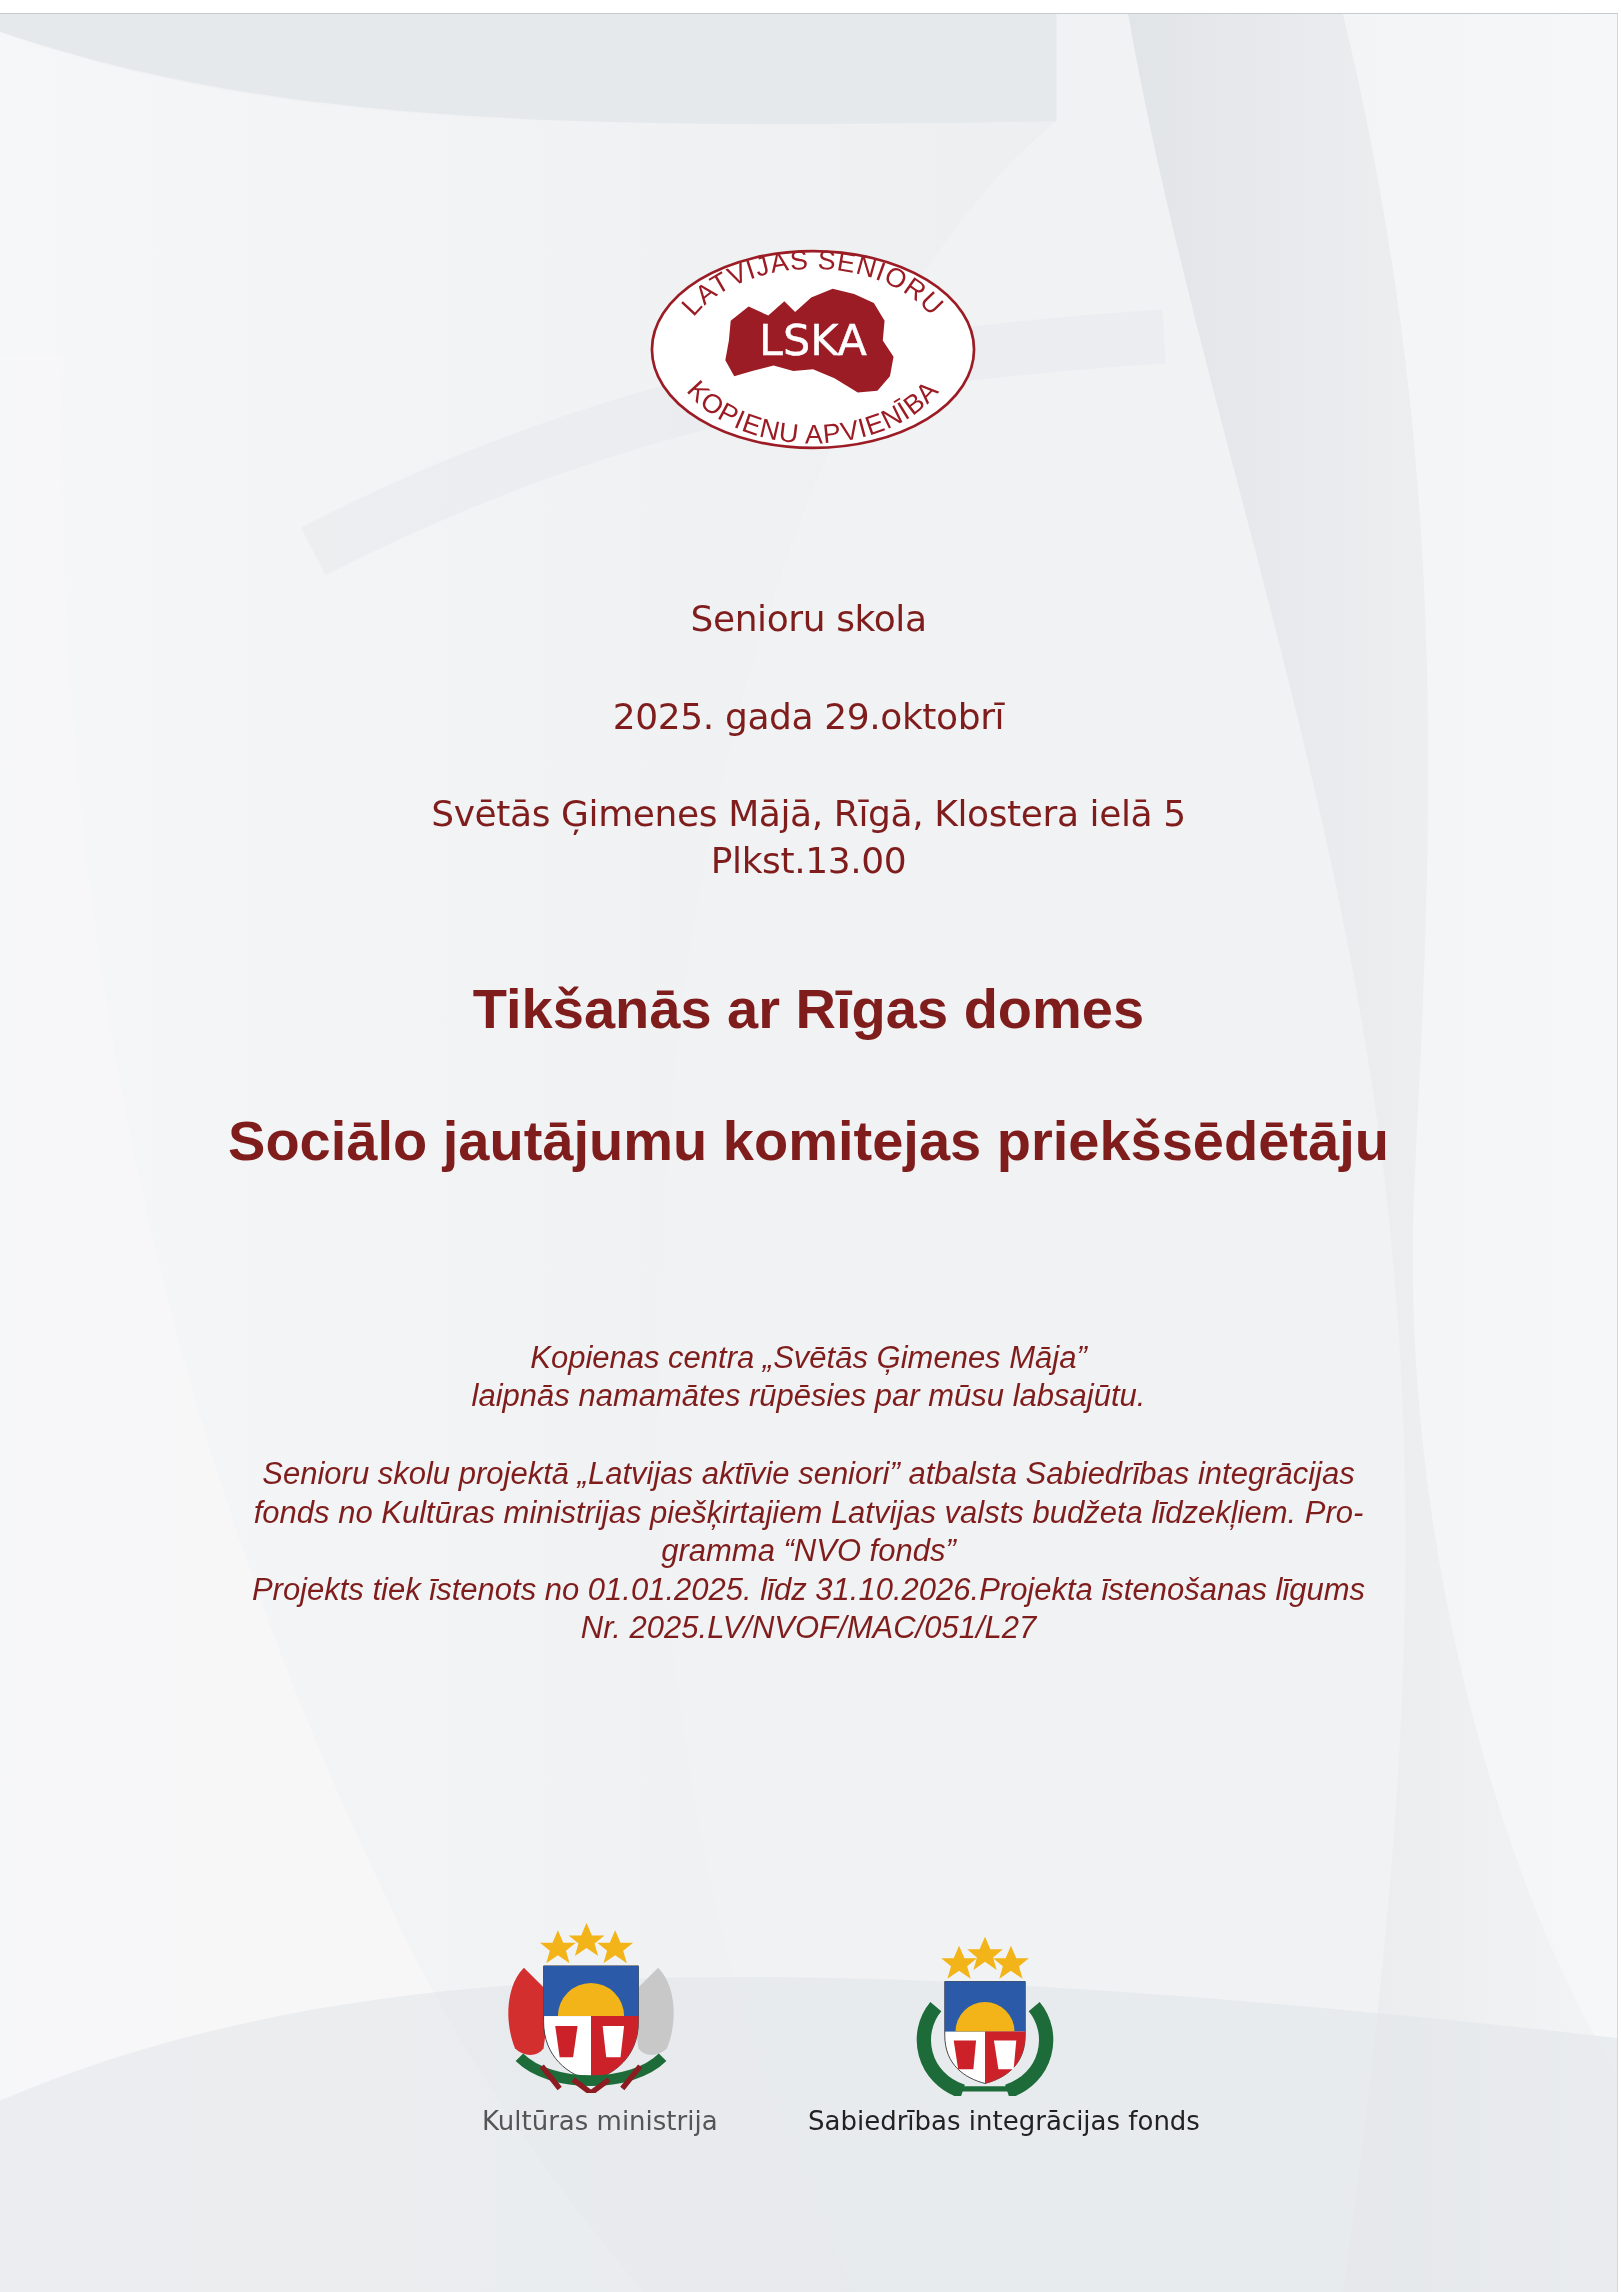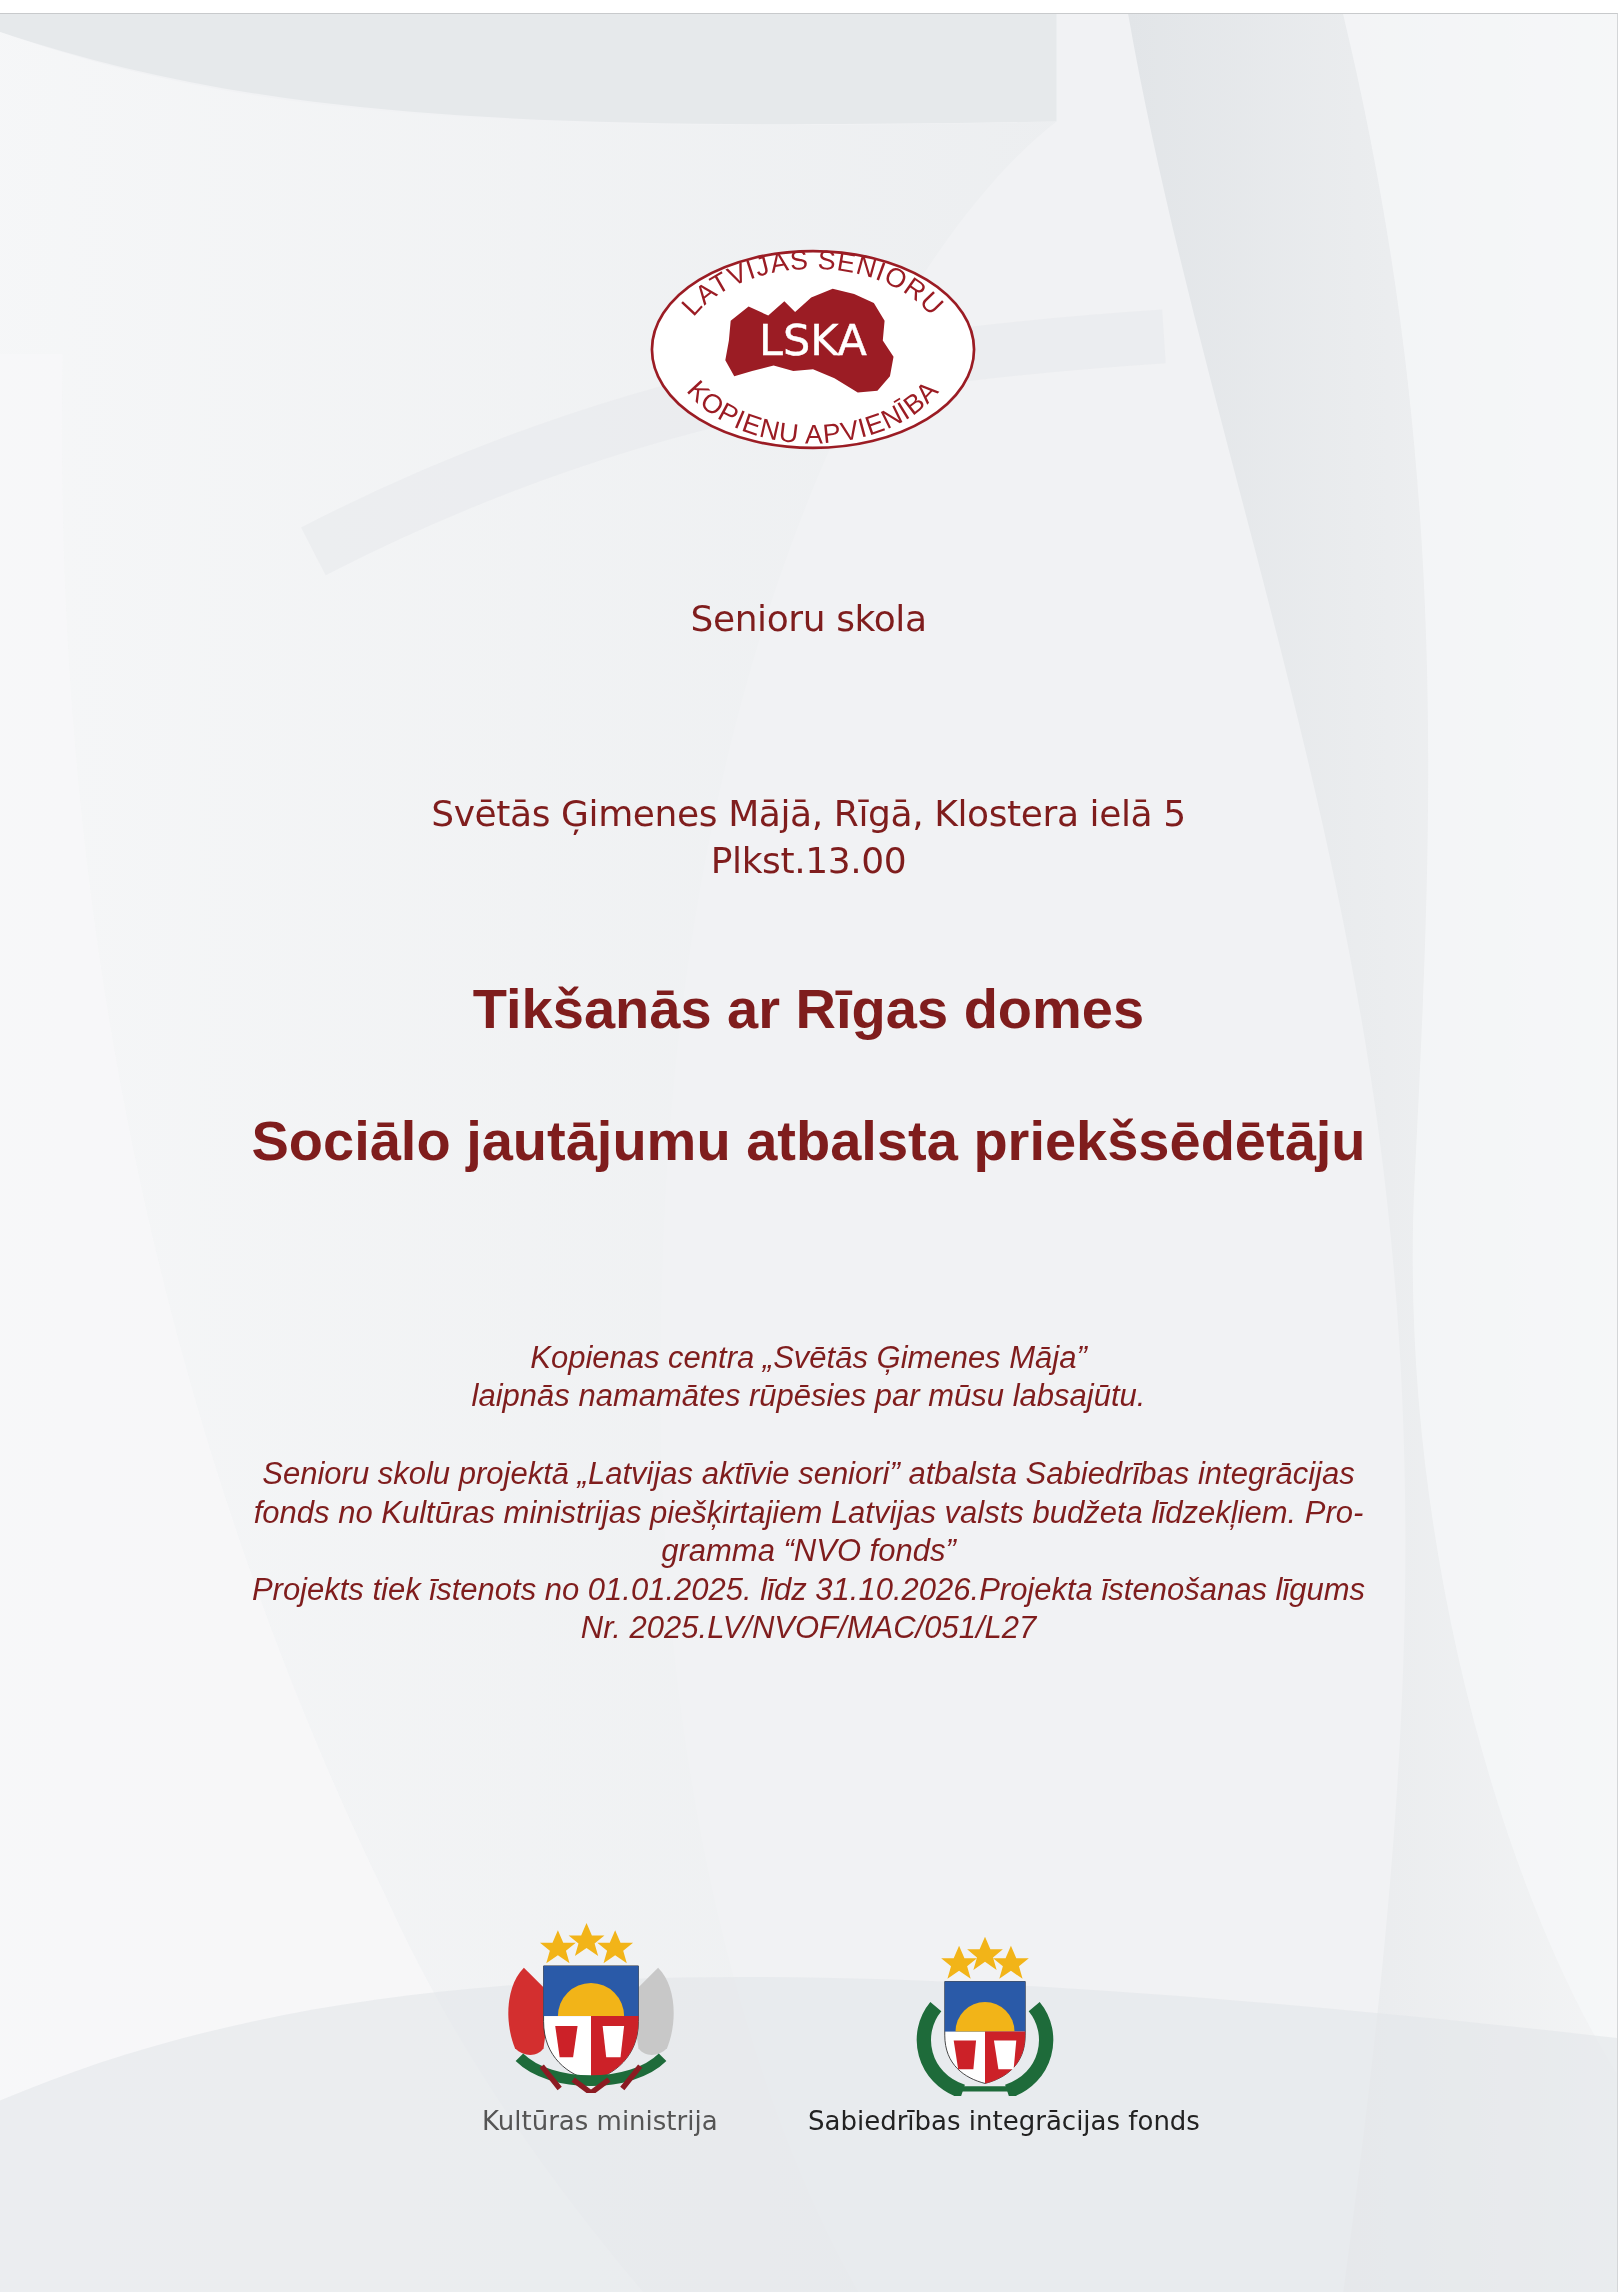--- a/index.html
+++ b/index.html
@@ -66,25 +66,26 @@
       <text x="190" y="126" text-anchor="middle" font-family="DejaVu Sans, sans-serif" font-size="48" font-weight="normal" fill="#ffffff" stroke="#ffffff" stroke-width="0.5">LSKA</text>
       <text font-family="Liberation Sans, sans-serif" font-size="30" fill="#9b1c24" letter-spacing="1">
         <textPath href="#arcTop" startOffset="50%" text-anchor="middle">LATVIJAS SENIORU</textPath>
       </text>
       <text font-family="Liberation Sans, sans-serif" font-size="30" fill="#9b1c24" letter-spacing="1">
         <textPath href="#arcBot" startOffset="50%" text-anchor="middle" dy="28">KOPIENU APVIENĪBA</textPath>
       </text>
     </svg>
 
     <div class="center sans-light" style="top:584px;">Senioru skola</div>
+    <div class="center sans-light" style="top:682px;">2025. gada 29.oktobrī</div>
     <div class="center sans-light" style="top:779px;">Svētās Ģimenes Mājā, Rīgā, Klostera ielā 5</div>
     <div class="center sans-light" style="top:826px;">Plkst.13.00</div>
 
     <div class="center headline" style="top:962px;">Tikšanās ar Rīgas domes</div>
-    <div class="center headline" style="top:1094px;">Sociālo jautājumu atbalsta priekšsēdētāju</div>
+    <div class="center headline" style="top:1094px;">Sociālo jautājumu komitejas priekšsēdētāju</div>
 
     <div class="center italic" style="top:1324px;">Kopienas centra „Svētās Ģimenes Māja”</div>
     <div class="center italic" style="top:1362px;">laipnās namamātes rūpēsies par mūsu labsajūtu.</div>
 
     <div class="center italic" style="top:1440px;">Senioru skolu projektā „Latvijas aktīvie seniori” atbalsta Sabiedrības integrācijas</div>
     <div class="center italic" style="top:1517px;">gramma “NVO fonds”</div>
     <div class="center italic" style="top:1479px;">fonds no Kultūras ministrijas piešķirtajiem Latvijas valsts budžeta līdzekļiem. Pro-</div>
     <div class="center italic" style="top:1556px;">Projekts tiek īstenots no 01.01.2025. līdz 31.10.2026.Projekta īstenošanas līgums</div>
     <div class="center italic" style="top:1594px;">Nr. 2025.LV/NVOF/MAC/051/L27</div>
 

